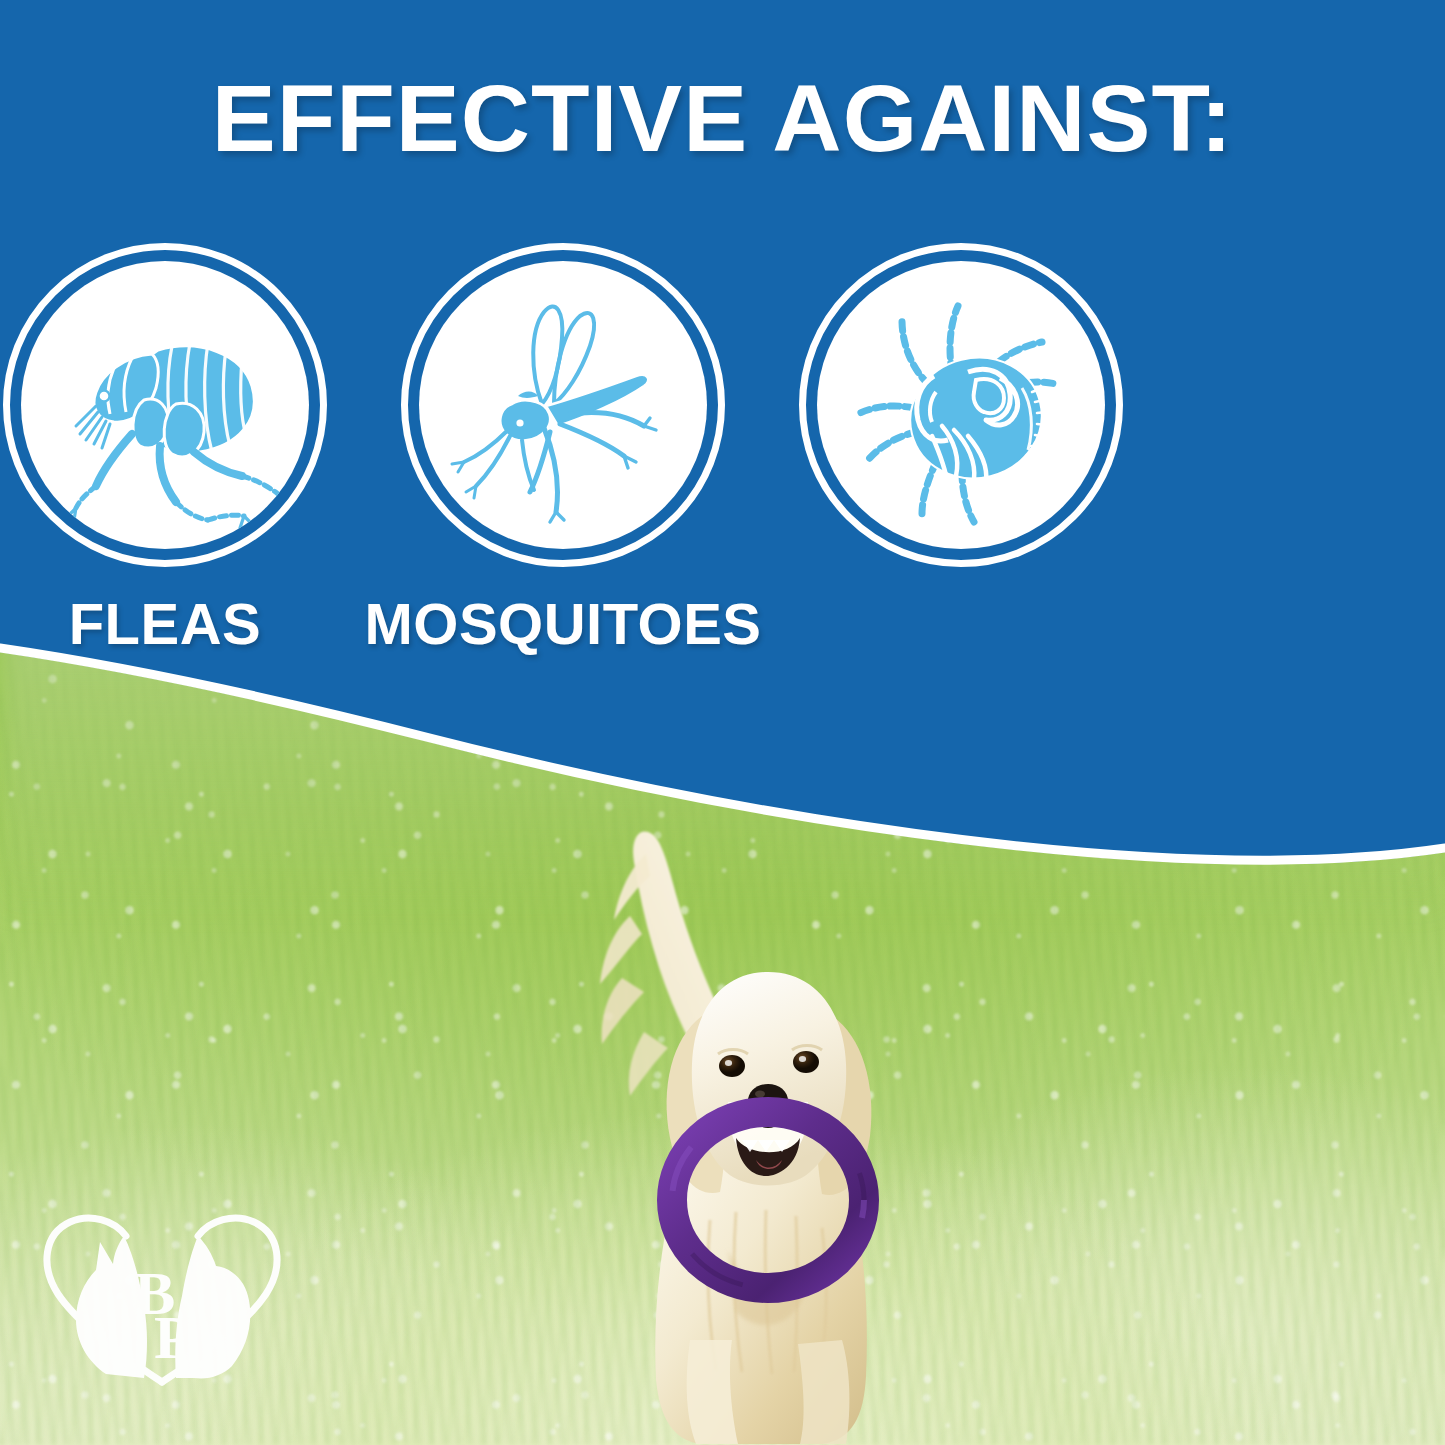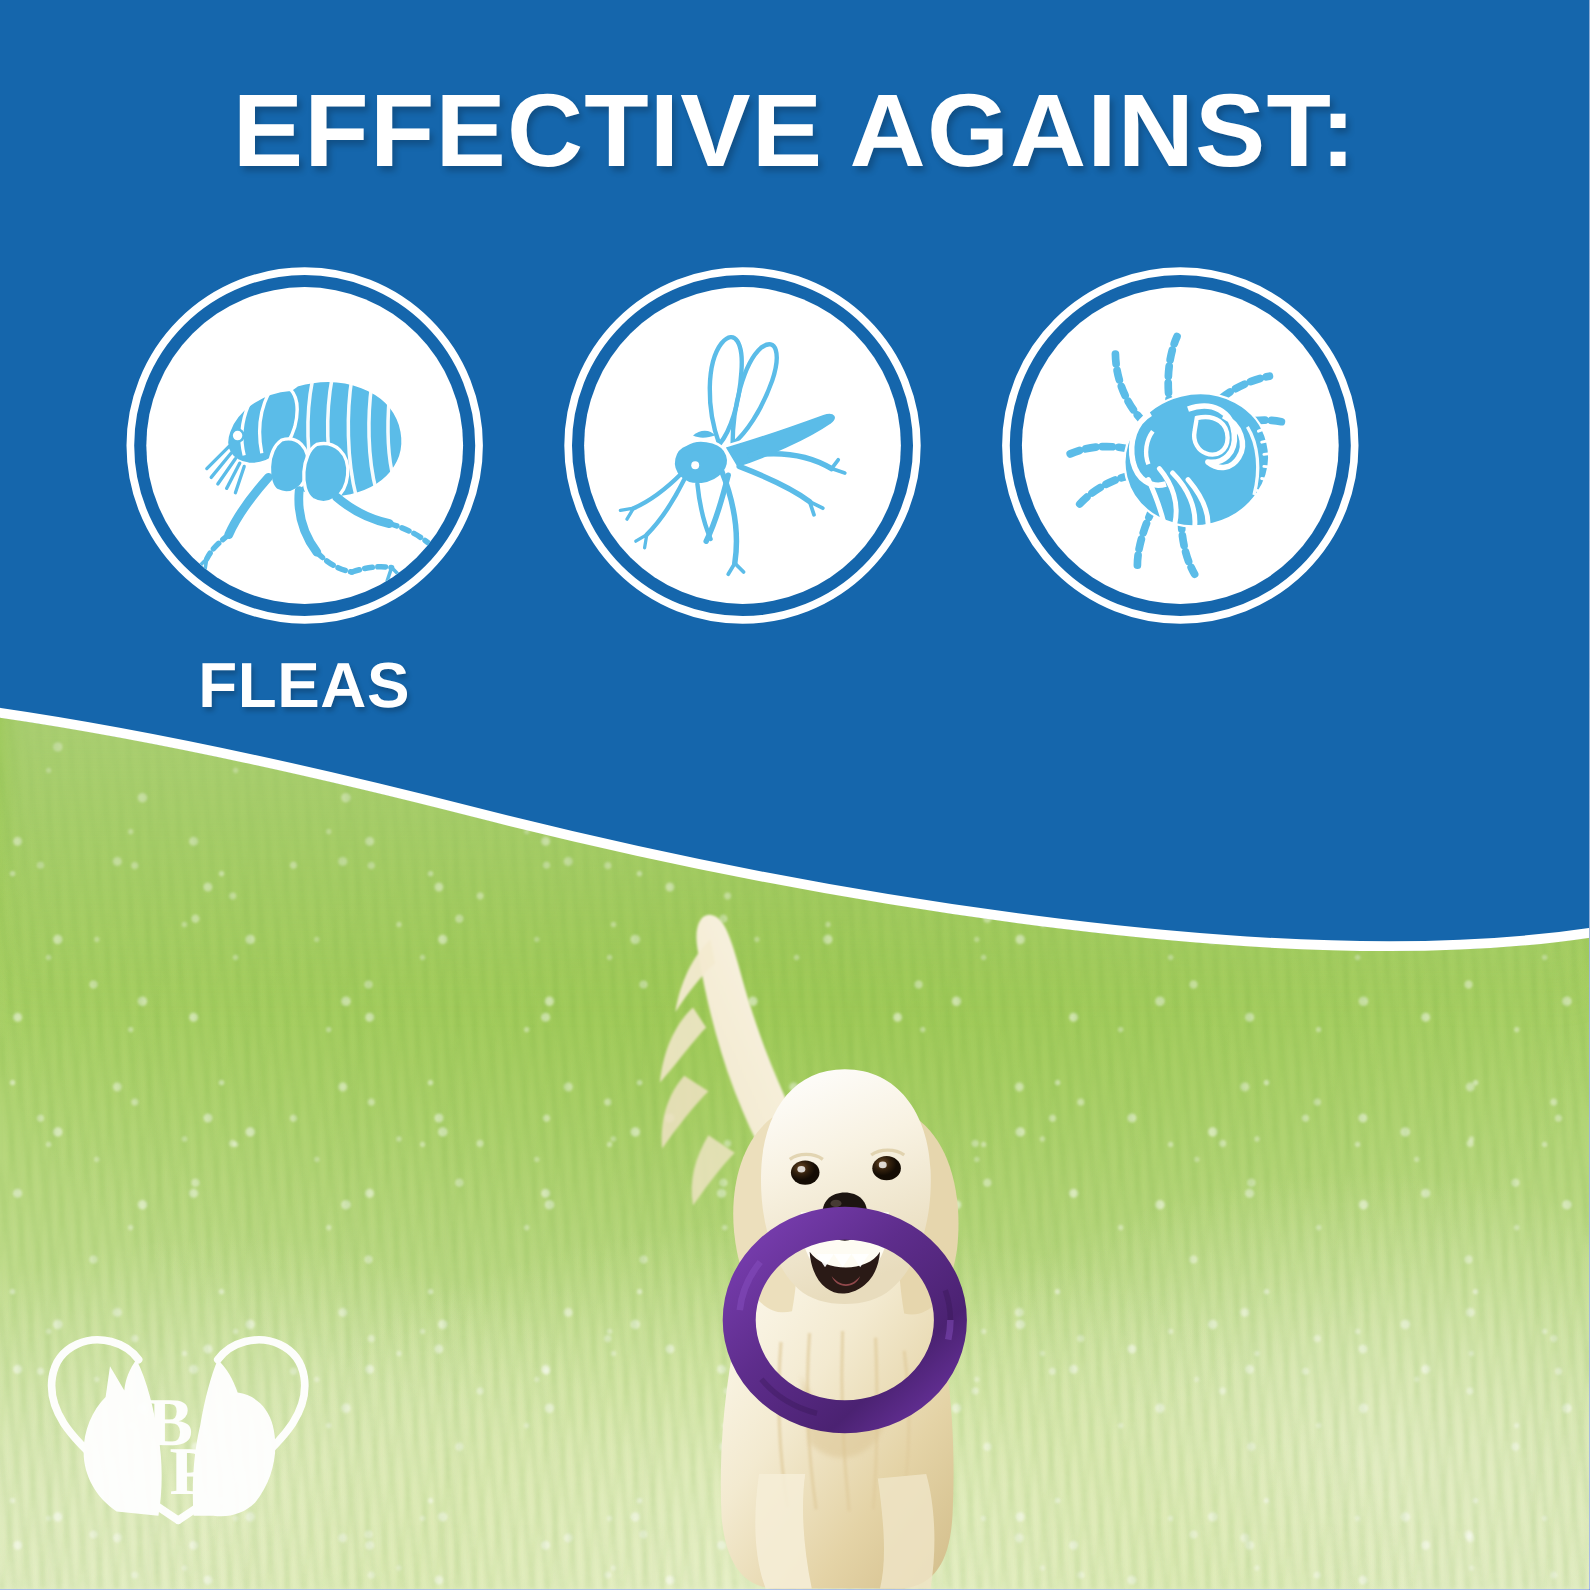--- a/index.html
+++ b/index.html
@@ -2,21 +2,21 @@
 <html><head>
 <meta charset="utf-8">
 <style>
   html,body{margin:0;padding:0;background:#fff;}
   body{width:1445px;height:1445px;overflow:hidden;font-family:"Liberation Sans",sans-serif;}
 
   #poster{
     position:relative;
     width:1445px;height:1445px;
     overflow:hidden;
-    background:#1d4ed8;
+    background:#ec4899;
   }
 
   
   .photo{
     position:absolute;left:0;top:0;width:1445px;height:1445px;
     background:
       radial-gradient(ellipse 55% 35% at 50% 102%, rgba(236,242,206,.92) 0%, rgba(221,235,176,.55) 45%, rgba(255,255,255,0) 72%),
       radial-gradient(ellipse 40% 26% at 14% 96%, rgba(232,240,200,.72) 0%, rgba(255,255,255,0) 70%),
       radial-gradient(ellipse 42% 26% at 86% 92%, rgba(234,241,204,.72) 0%, rgba(255,255,255,0) 70%),
       radial-gradient(ellipse 70% 45% at 50% 58%, rgba(150,196,72,.55) 0%, rgba(255,255,255,0) 75%),
@@ -84,21 +84,21 @@
     line-height:1;
     letter-spacing:1px;
     transform:scaleX(1.02);
     text-shadow:3px 4px 6px rgba(0,0,0,.22);
     white-space:nowrap;
   }
 
   
   .icon-row{
     position:absolute;left:0;top:243px;width:1349px;
-    display:flex;justify-content:center;align-items:flex-start;
+    display:flex;align-items:flex-start;
     gap:68px;
   }
   .icon-col{width:330px;display:flex;flex-direction:column;align-items:center;}
 
   .badge{
     position:relative;
     width:324px;height:324px;
     border-radius:50%;
     border:7px solid #ffffff;
     box-sizing:border-box;
@@ -350,20 +350,21 @@
               <path d="M112 152 C 106 176 100 196 92 212"></path>
             </g>
             <g stroke="#5bbce8" stroke-width="3.4" stroke-linecap="round" fill="none">
               <path d="M118 232 L 112 242 M118 232 L 126 240"></path>
               <path d="M186 176 L 198 182 M186 176 L 190 188"></path>
               <path d="M206 146 L 218 150 M206 146 L 212 138"></path>
             </g>
           </svg>
         </div>
       </div>
+      <div class="icon-label">MOSQUITOES</div>
     </div>
 
     <div class="icon-col">
       <div class="badge">
         <div class="badge-inner">
           <svg width="250" height="250" viewBox="0 0 250 250">
 
             <g stroke="#5bbce8" stroke-width="7" stroke-linecap="round" fill="none" stroke-dasharray="9 6">
               <path d="M92 104 C 74 86 66 62 66 40"></path>
               <path d="M116 92 C 112 68 114 44 122 26"></path>

